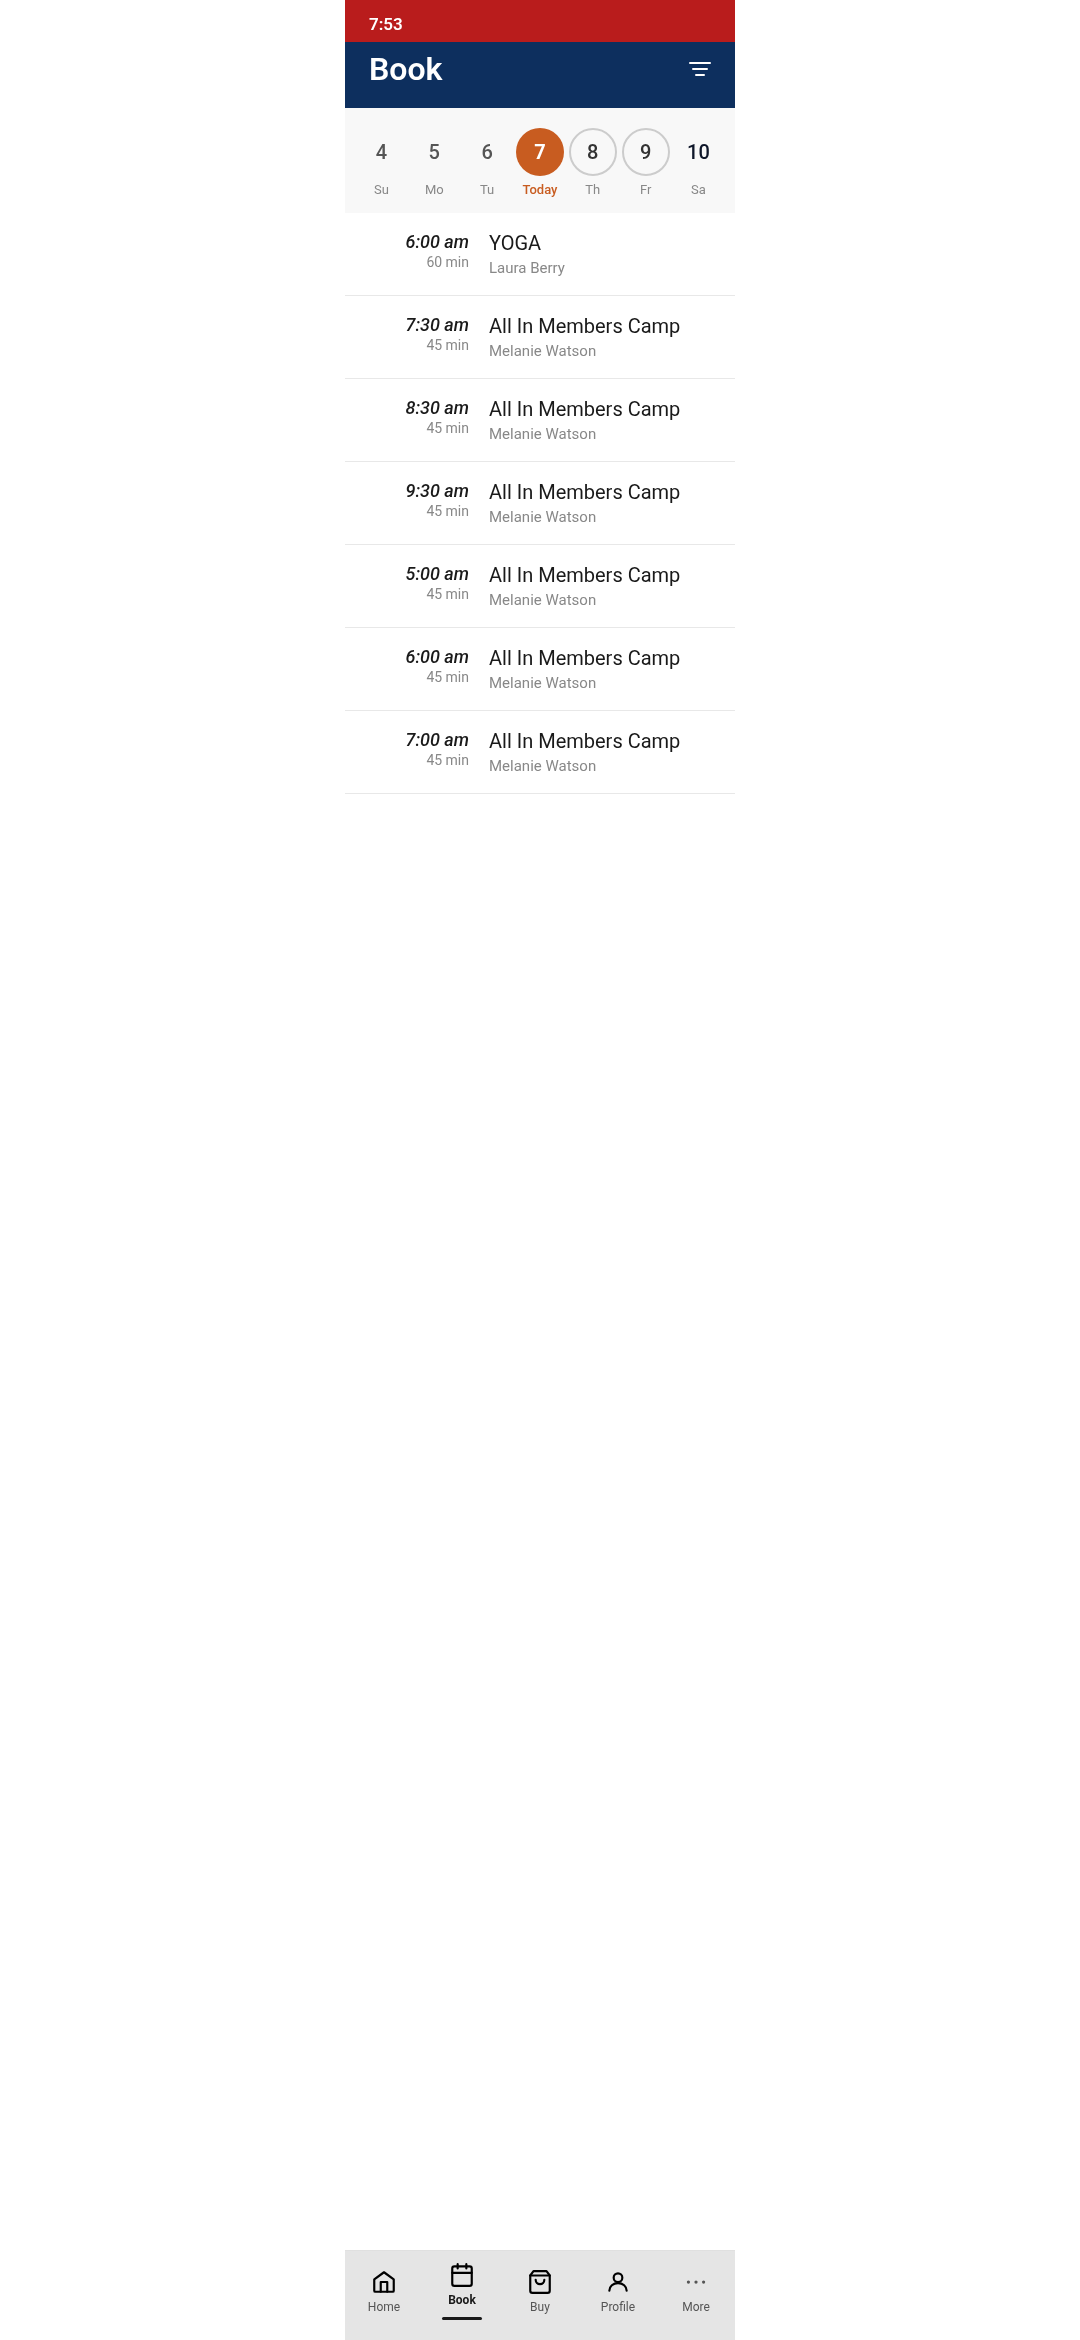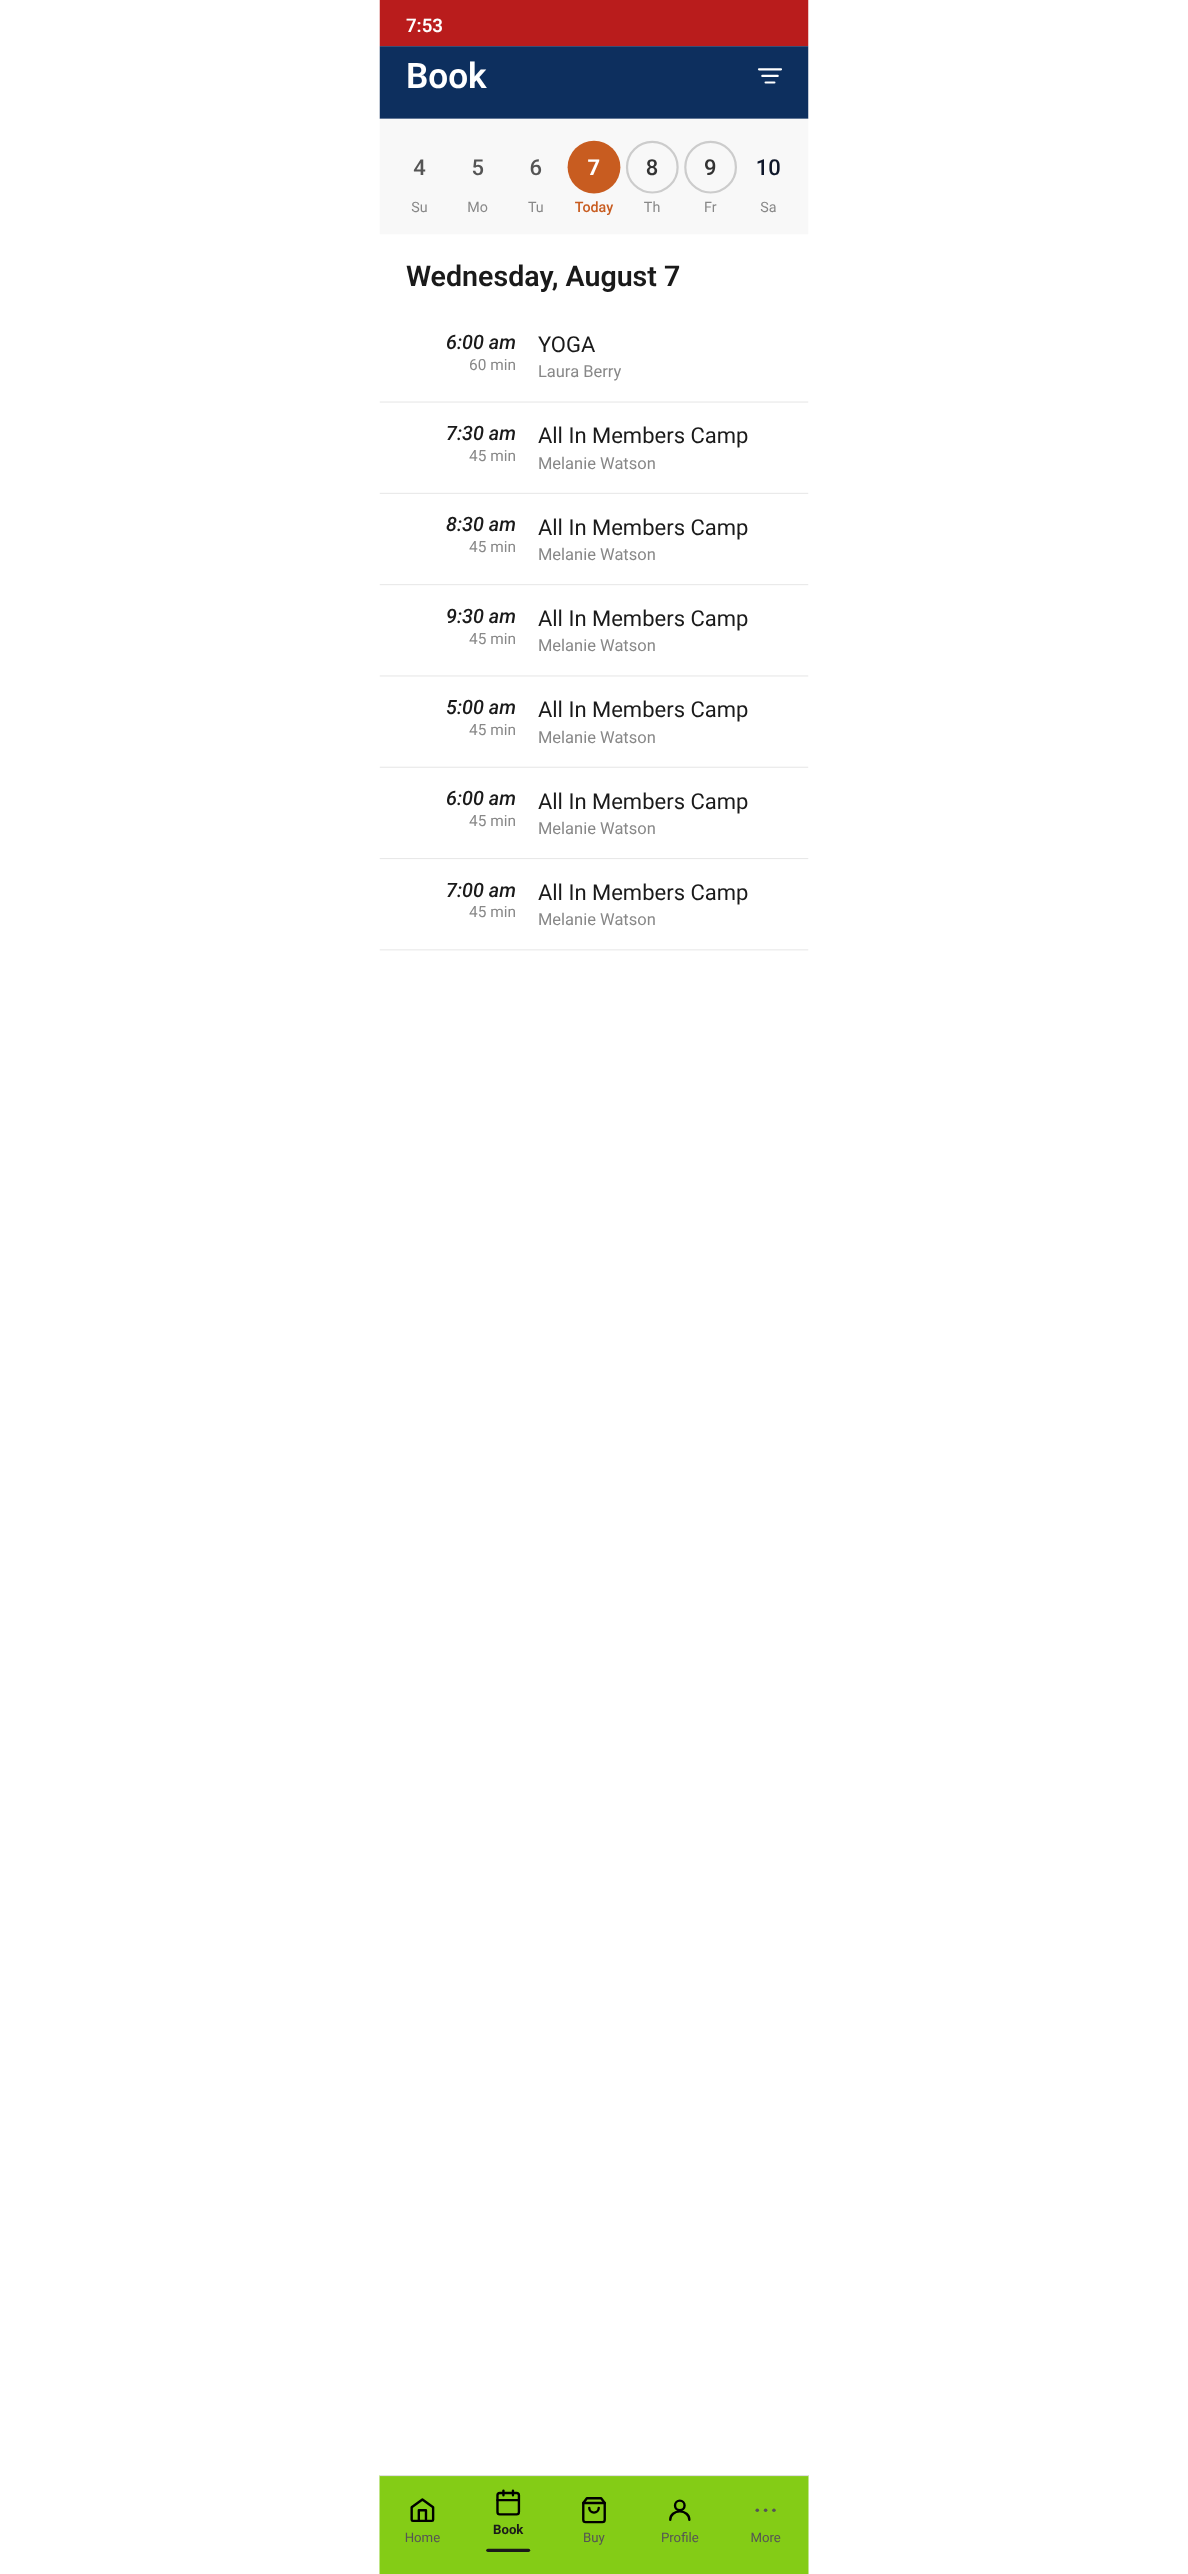--- a/index.html
+++ b/index.html
@@ -178,21 +178,21 @@
       margin-top: 4px;
     }
 
     
     .bottom-nav {
       position: fixed;
       bottom: 0;
       left: 50%;
       transform: translateX(-50%);
       width: 390px;
-      background: #84cc16;
+      background: #e5e5e5;
       border-top: 1px solid #e0e0e0;
       display: flex;
       justify-content: space-around;
       align-items: center;
       padding: 10px 0 20px 0;
     }
 
     .nav-item {
       display: flex;
       flex-direction: column;
@@ -290,21 +290,20 @@
       <div class="date-number has-border">9</div>
       <span class="date-label">Fr</span>
     </div>
 
     <div class="date-item">
       <div class="date-number dimmed">10</div>
       <span class="date-label">Sa</span>
     </div>
   </div>
 
-  <div class="day-heading">Wednesday, August 7</div>
 
   <div class="class-list">
 
     <div class="class-item">
       <div class="class-time">
         <span class="class-time-main">6:00 am</span>
         <span class="class-time-duration">60 min</span>
       </div>
       <div class="class-details">
         <div class="class-name">YOGA</div>

